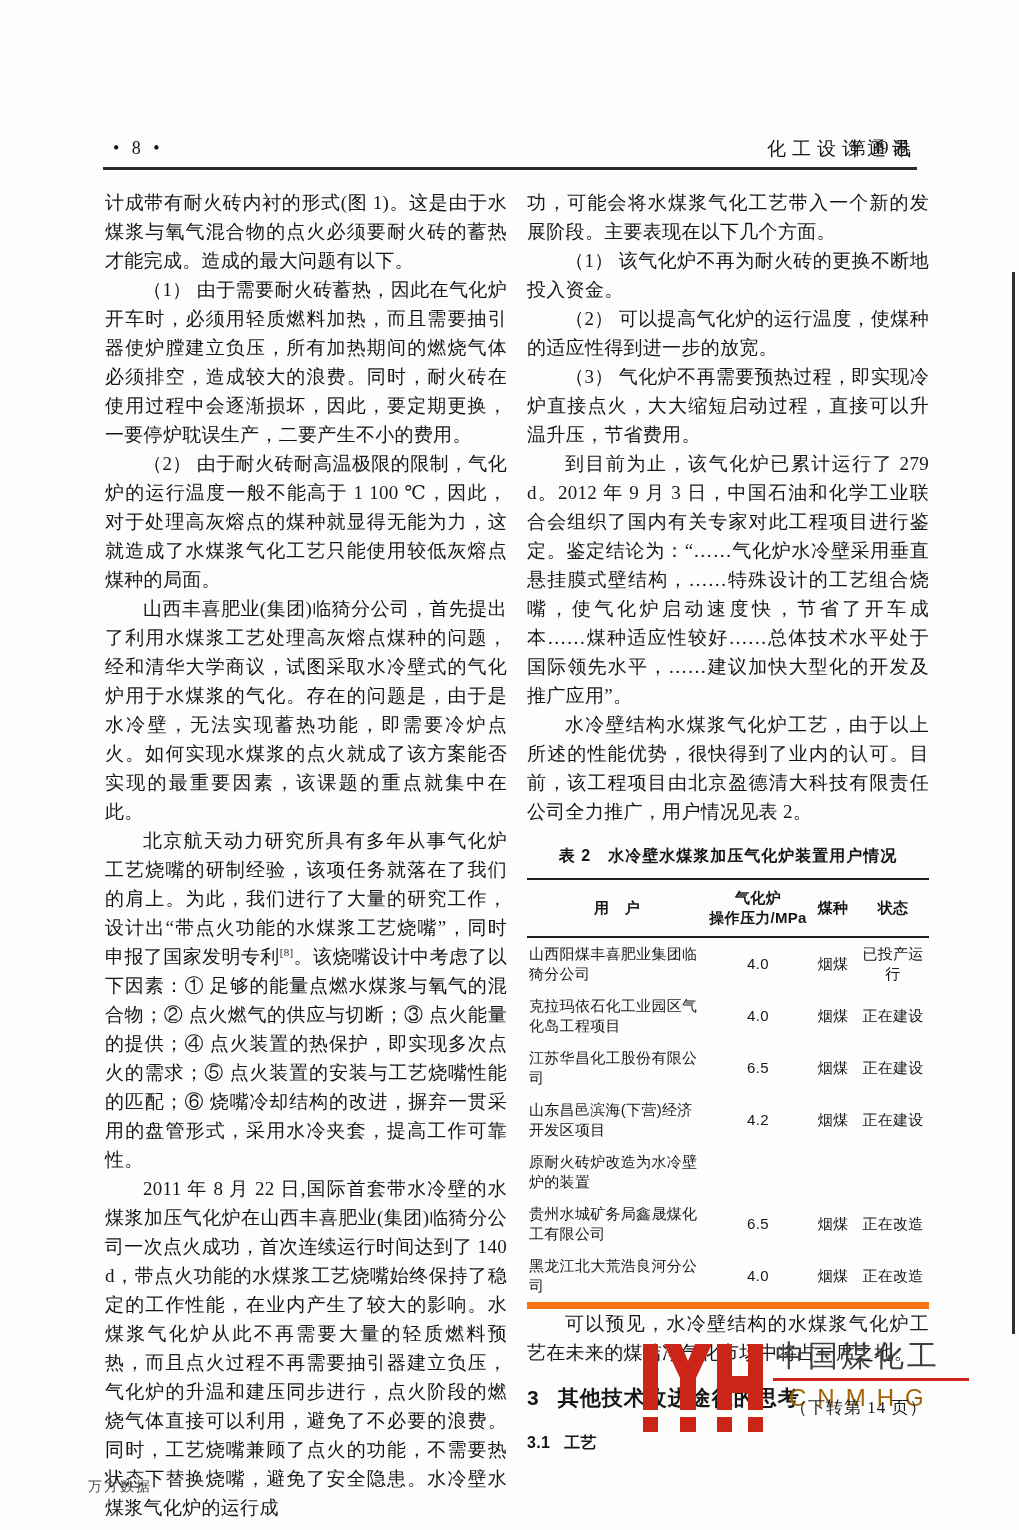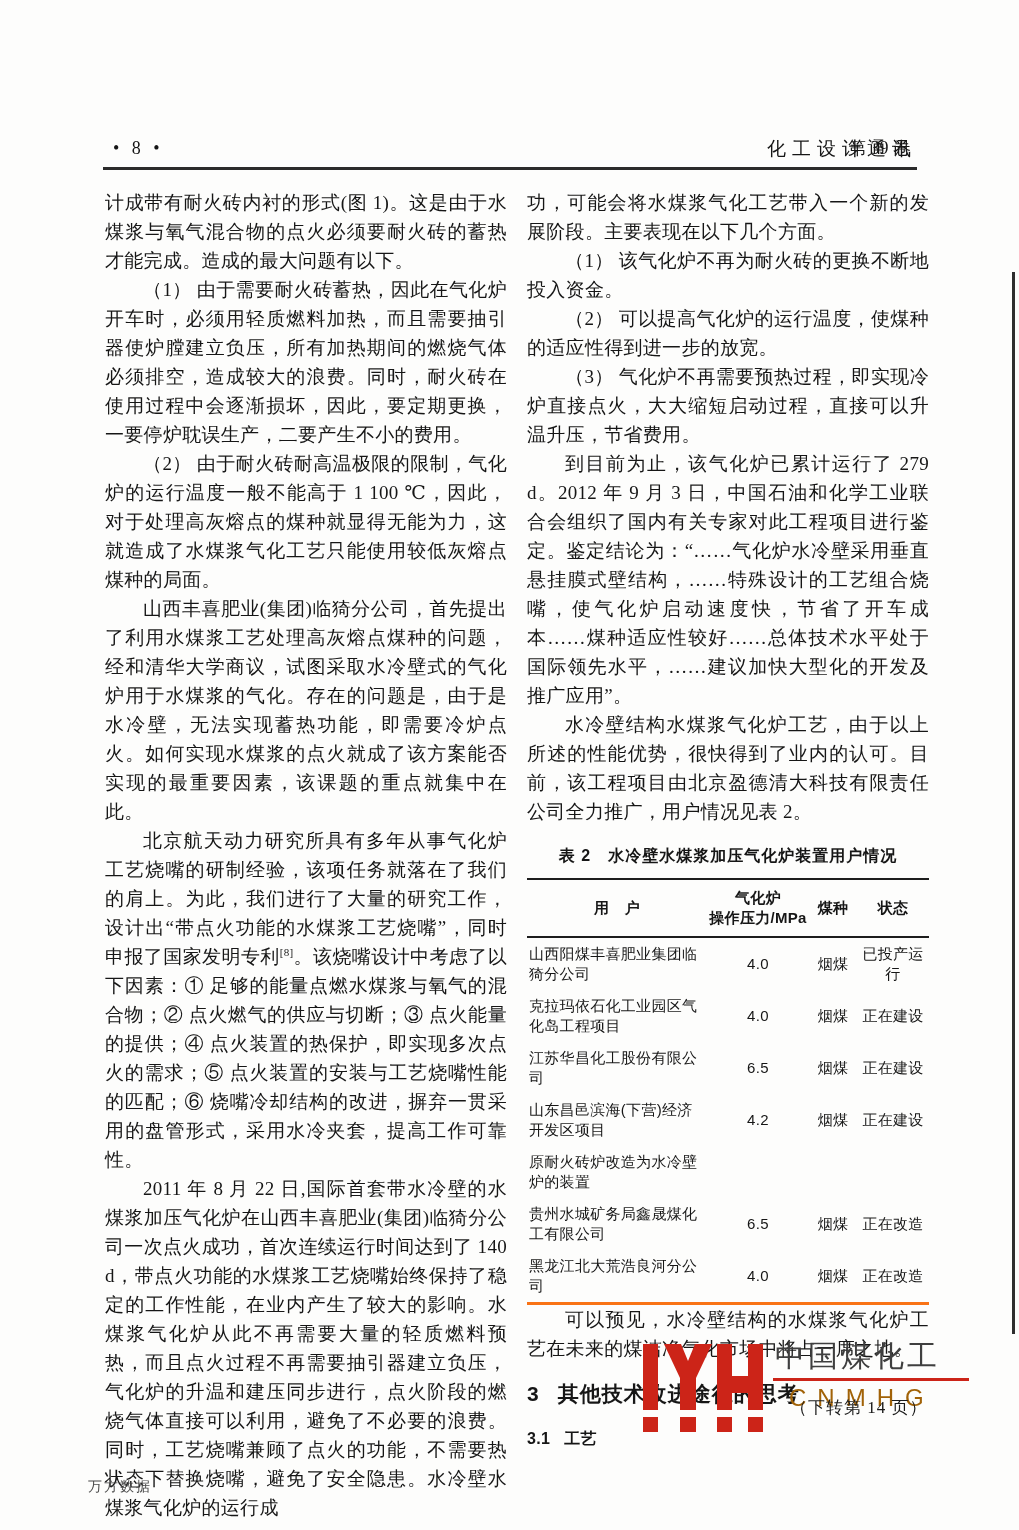--- a/index.html
+++ b/index.html
@@ -32,21 +32,21 @@
   .indent{text-indent:2em;}
   sup.ref{font-size:11px;line-height:0;}
   
   .tbl-caption{
     margin:15px 0 8px 0;text-align:center;
     font-size:16px;font-weight:bold;letter-spacing:1px;text-indent:0;
     font-family:"Liberation Sans","DejaVu Sans",sans-serif;
   }
   table.users{
     width:100%;border-collapse:collapse;
-    border-top:2px solid #1d1d1d;border-bottom:3px solid #f97316;
+    border-top:2px solid #1d1d1d;border-bottom:7px solid #f97316;
     font-size:15px;line-height:20px;
     font-family:"Liberation Sans","DejaVu Sans",sans-serif;
   }
   table.users th{
     font-weight:bold;border-bottom:2px solid #1d1d1d;
     padding:8px 2px;text-align:center;vertical-align:middle;font-size:15px;
   }
   table.users td{
     padding:6px 2px;vertical-align:middle;text-align:left;
   }

